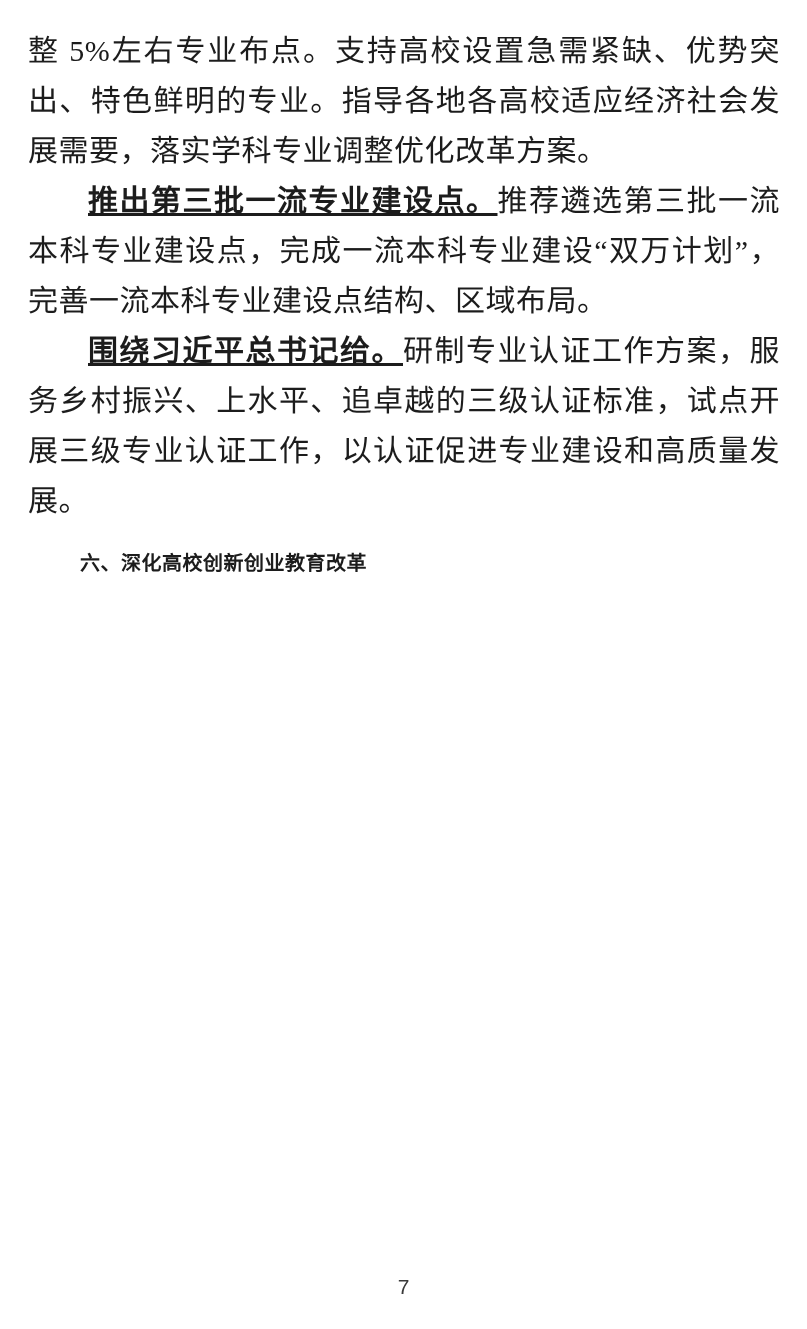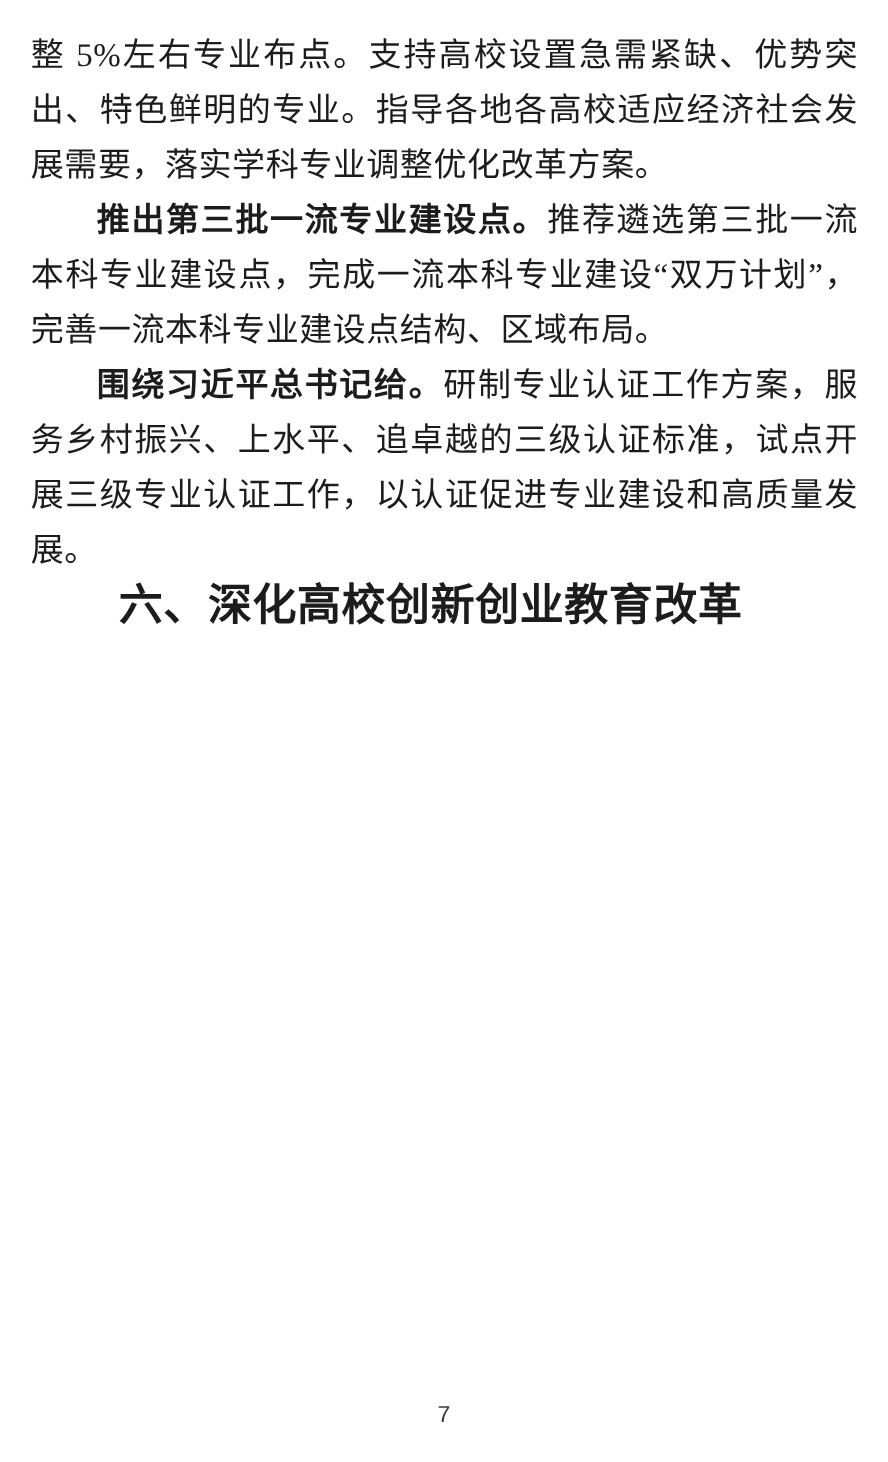--- a/index.html
+++ b/index.html
@@ -25,24 +25,25 @@
   }
   .para {
     margin: 0;
     text-indent: 2em;
   }
   .para.continuation {
     text-indent: 0;
   }
   .lead {
     font-weight: bold;
+    text-decoration: underline;
   }
   .heading {
-    margin: 0;
-    font-size: 40px;
+    margin: 12px;
+    font-size: 20px;
     line-height: 50px;
     font-weight: bold;
     text-indent: 2em;
     font-family: Liberation Serif, serif;
     letter-spacing: 0.5px;
   }
   .page-number {
     position: absolute;
     bottom: 30px;
     left: 0;

